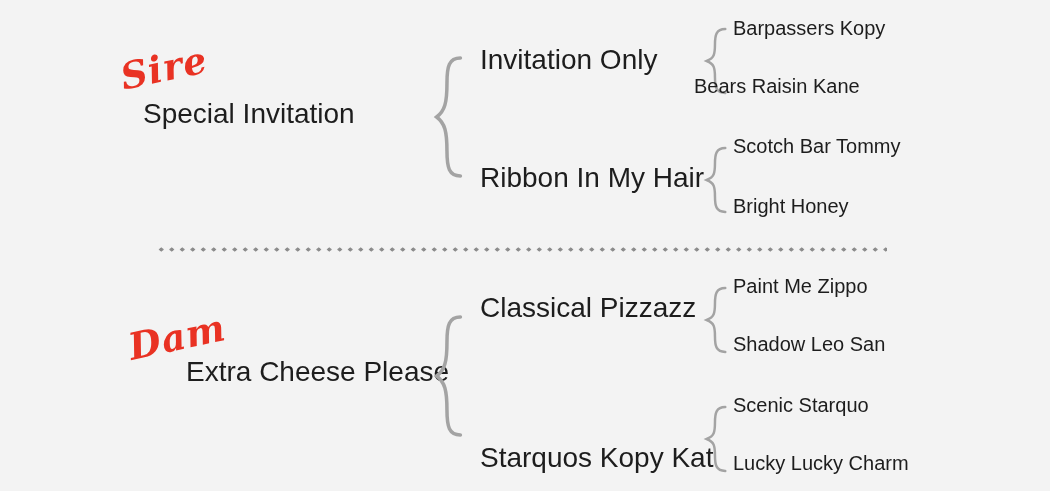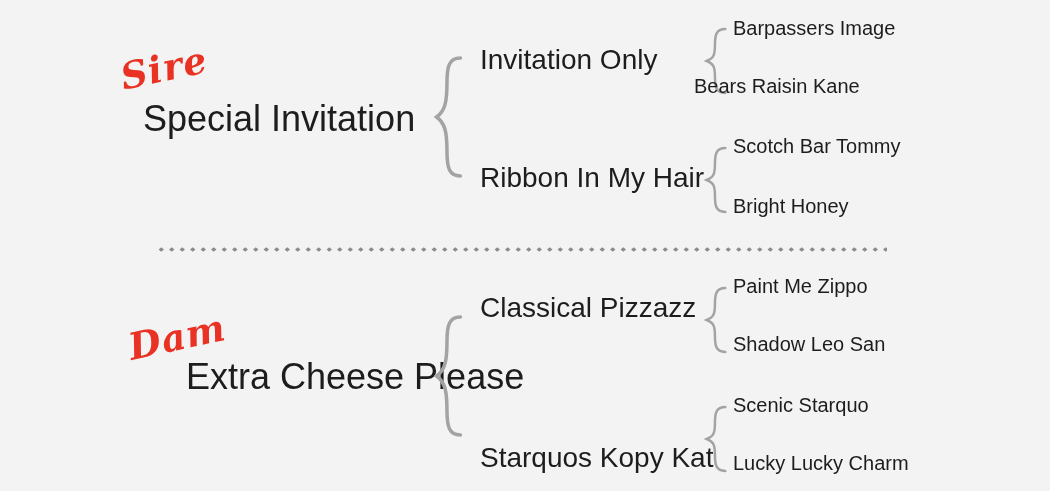--- a/index.html
+++ b/index.html
@@ -21,21 +21,21 @@
   .abs { position: absolute; white-space: nowrap; }
   .script-label {
     font-family: "DejaVu Serif", serif;
     font-style: italic;
     font-weight: bold;
     color: var(--accent_red);
     font-size: 37px;
     transform: rotate(-12deg);
     letter-spacing: 1px;
   }
-  .gen1-name { font-size: 36px; }
+  .gen1-name { font-size: 28px; }
   .gen2-name { font-size: 28px; }
   .gen3-name { font-size: 20px; }
   .brace svg { display: block; }
   .brace path {
     fill: none;
     stroke: var(--brace_gray);
     stroke-linecap: round;
   }
   .divider-dotted {
     background-image: radial-gradient(circle, var(--dot_gray) 1.9px, transparent 2.2px);
@@ -64,21 +64,21 @@
   <svg width="26" height="68" viewBox="0 0 24 66">
     <path d="M 21 2 C 12 2 11 8 11 17 C 11 27 10 30 3 33 C 10 36 11 39 11 49 C 11 58 12 64 21 64" stroke-width="2.4"></path>
   </svg>
 </div>
 <div class="abs brace" style="left:703px; top:146px;">
   <svg width="26" height="68" viewBox="0 0 24 66">
     <path d="M 21 2 C 12 2 11 8 11 17 C 11 27 10 30 3 33 C 10 36 11 39 11 49 C 11 58 12 64 21 64" stroke-width="2.4"></path>
   </svg>
 </div>
 
-<div class="abs gen3-name" style="left:733px; top:17px;">Barpassers Image</div>
+<div class="abs gen3-name" style="left:733px; top:17px;">Barpassers Kopy</div>
 <div class="abs gen3-name" style="left:694px; top:75px;">Bears Raisin Kane</div>
 <div class="abs gen3-name" style="left:733px; top:135px;">Scotch Bar Tommy</div>
 <div class="abs gen3-name" style="left:733px; top:195px;">Bright Honey</div>
 
 <div class="abs divider-dotted" style="left:156px; top:245px; width:731px; height:8px;"></div>
 
 <div class="abs script-label" style="left:128px; top:315px;">Dam</div>
 
 <div class="abs gen1-name" style="left:146px; top:356px;margin-left:40px;">Extra Cheese Please</div>
 

